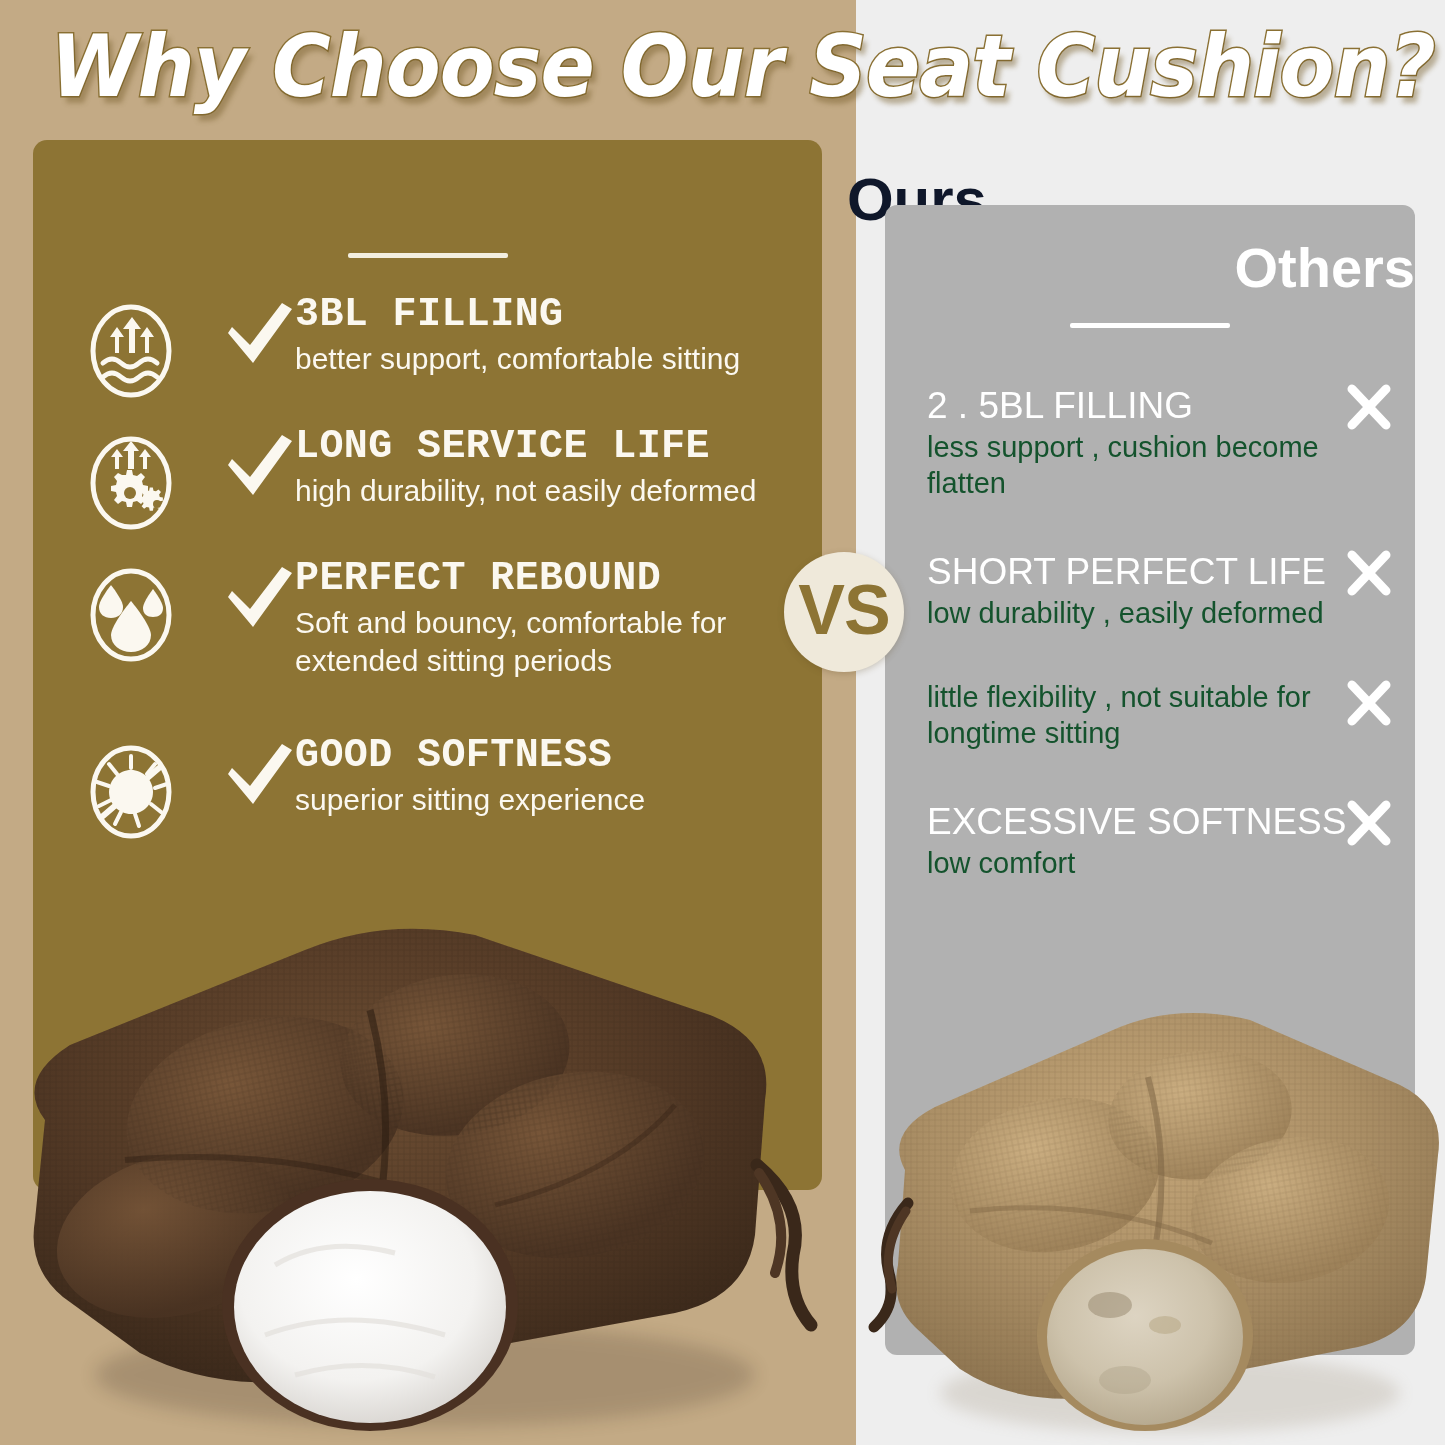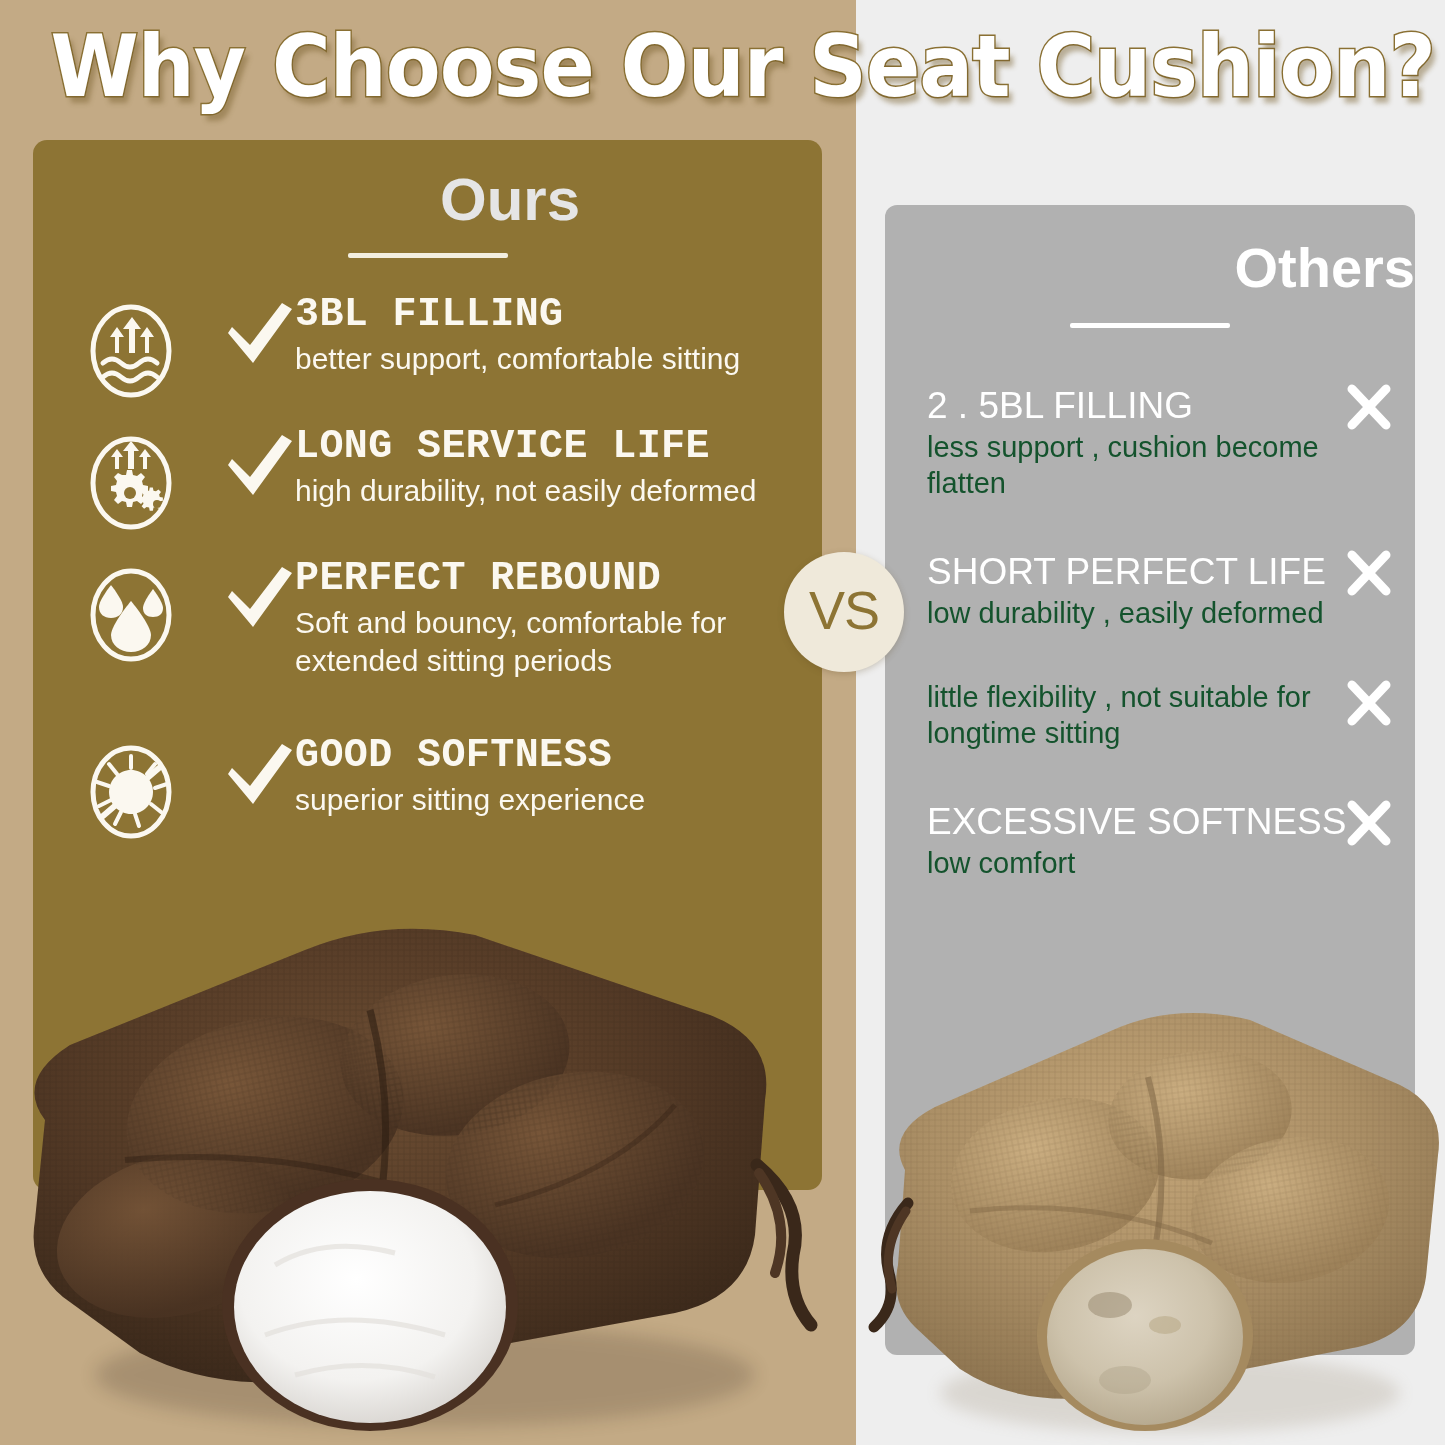--- a/index.html
+++ b/index.html
@@ -8,39 +8,39 @@
     font-family:"Liberation Sans", sans-serif;
     overflow:hidden;position:relative;background:#ffffff;
   }
   #stage{position:absolute;inset:0;width:1445px;height:1445px;overflow:hidden;}
 
   
   .bg-left{position:absolute;left:0;top:0;width:856px;height:1445px;background:#c3aa85;}
   .bg-right{position:absolute;left:856px;top:0;width:589px;height:1445px;background:#eeeeee;}
 
   
-  .title-wrap{position:absolute;left:0;top:10px;width:1445px;height:112px;text-align:center;z-index:40;}
+  .title-wrap{position:absolute;left:0;top:10px;width:1445px;height:112px;text-align:center;z-index:40;font-style:italic;}
   .title{
     font-family:"DejaVu Sans", sans-serif;
     font-size:86px;font-weight:700;letter-spacing:-1px;
     color:#ffffff;line-height:112px;white-space:nowrap;
     -webkit-text-stroke:3px #8a7033;
     paint-order:stroke fill;
     text-shadow:5px 7px 5px rgba(120,96,44,.45);
     transform:scaleX(.93);
   }
 
   
   .card-ours{
     position:absolute;left:33px;top:140px;width:789px;height:1050px;
     background:#8d7434;border-radius:14px;z-index:10;
   }
   .ours-title{
-    position:absolute;left:0;top:25px;width:954px;text-align:center;
-    font-size:60px;font-weight:700;color:#e5e5e5;letter-spacing:0px;
+    position:absolute;left:0;top:25px;width:954px;text-align:right;
+    font-size:60px;font-weight:700;color:#0f172a;letter-spacing:0px;
   }
   .ours-rule{
     position:absolute;left:calc(50% - 80px);top:113px;width:160px;height:5px;
     background:#f3eee0;border-radius:2px;
   }
   .ours-list{position:absolute;left:22px;top:155px;width:760px;}
   .ours-row{position:relative;min-height:120px;margin-bottom:12px;}
   .ours-icon{
     position:absolute;left:30px;top:6px;width:92px;height:100px;
   }
@@ -84,21 +84,21 @@
   }
 
   
   .vs{
     position:absolute;left:784px;top:552px;width:120px;height:120px;
     border-radius:50%;background:#efe9da;z-index:30;
     display:flex;align-items:center;justify-content:center;
     box-shadow:0 2px 6px rgba(90,70,30,.25);
   }
   .vs-txt{
-    font-size:54px;font-weight:400;color:#8d7434;letter-spacing:-1px;
+    font-size:70px;font-weight:700;color:#8d7434;letter-spacing:-1px;
     transform:translateY(-2px);
   }
 
   
   .photo{position:absolute;z-index:20;}
   .photo-left{left:-25px;top:905px;width:880px;height:540px;}
   .photo-right{left:860px;top:985px;width:585px;height:460px;}
 </style>
 </head>
 <body>

